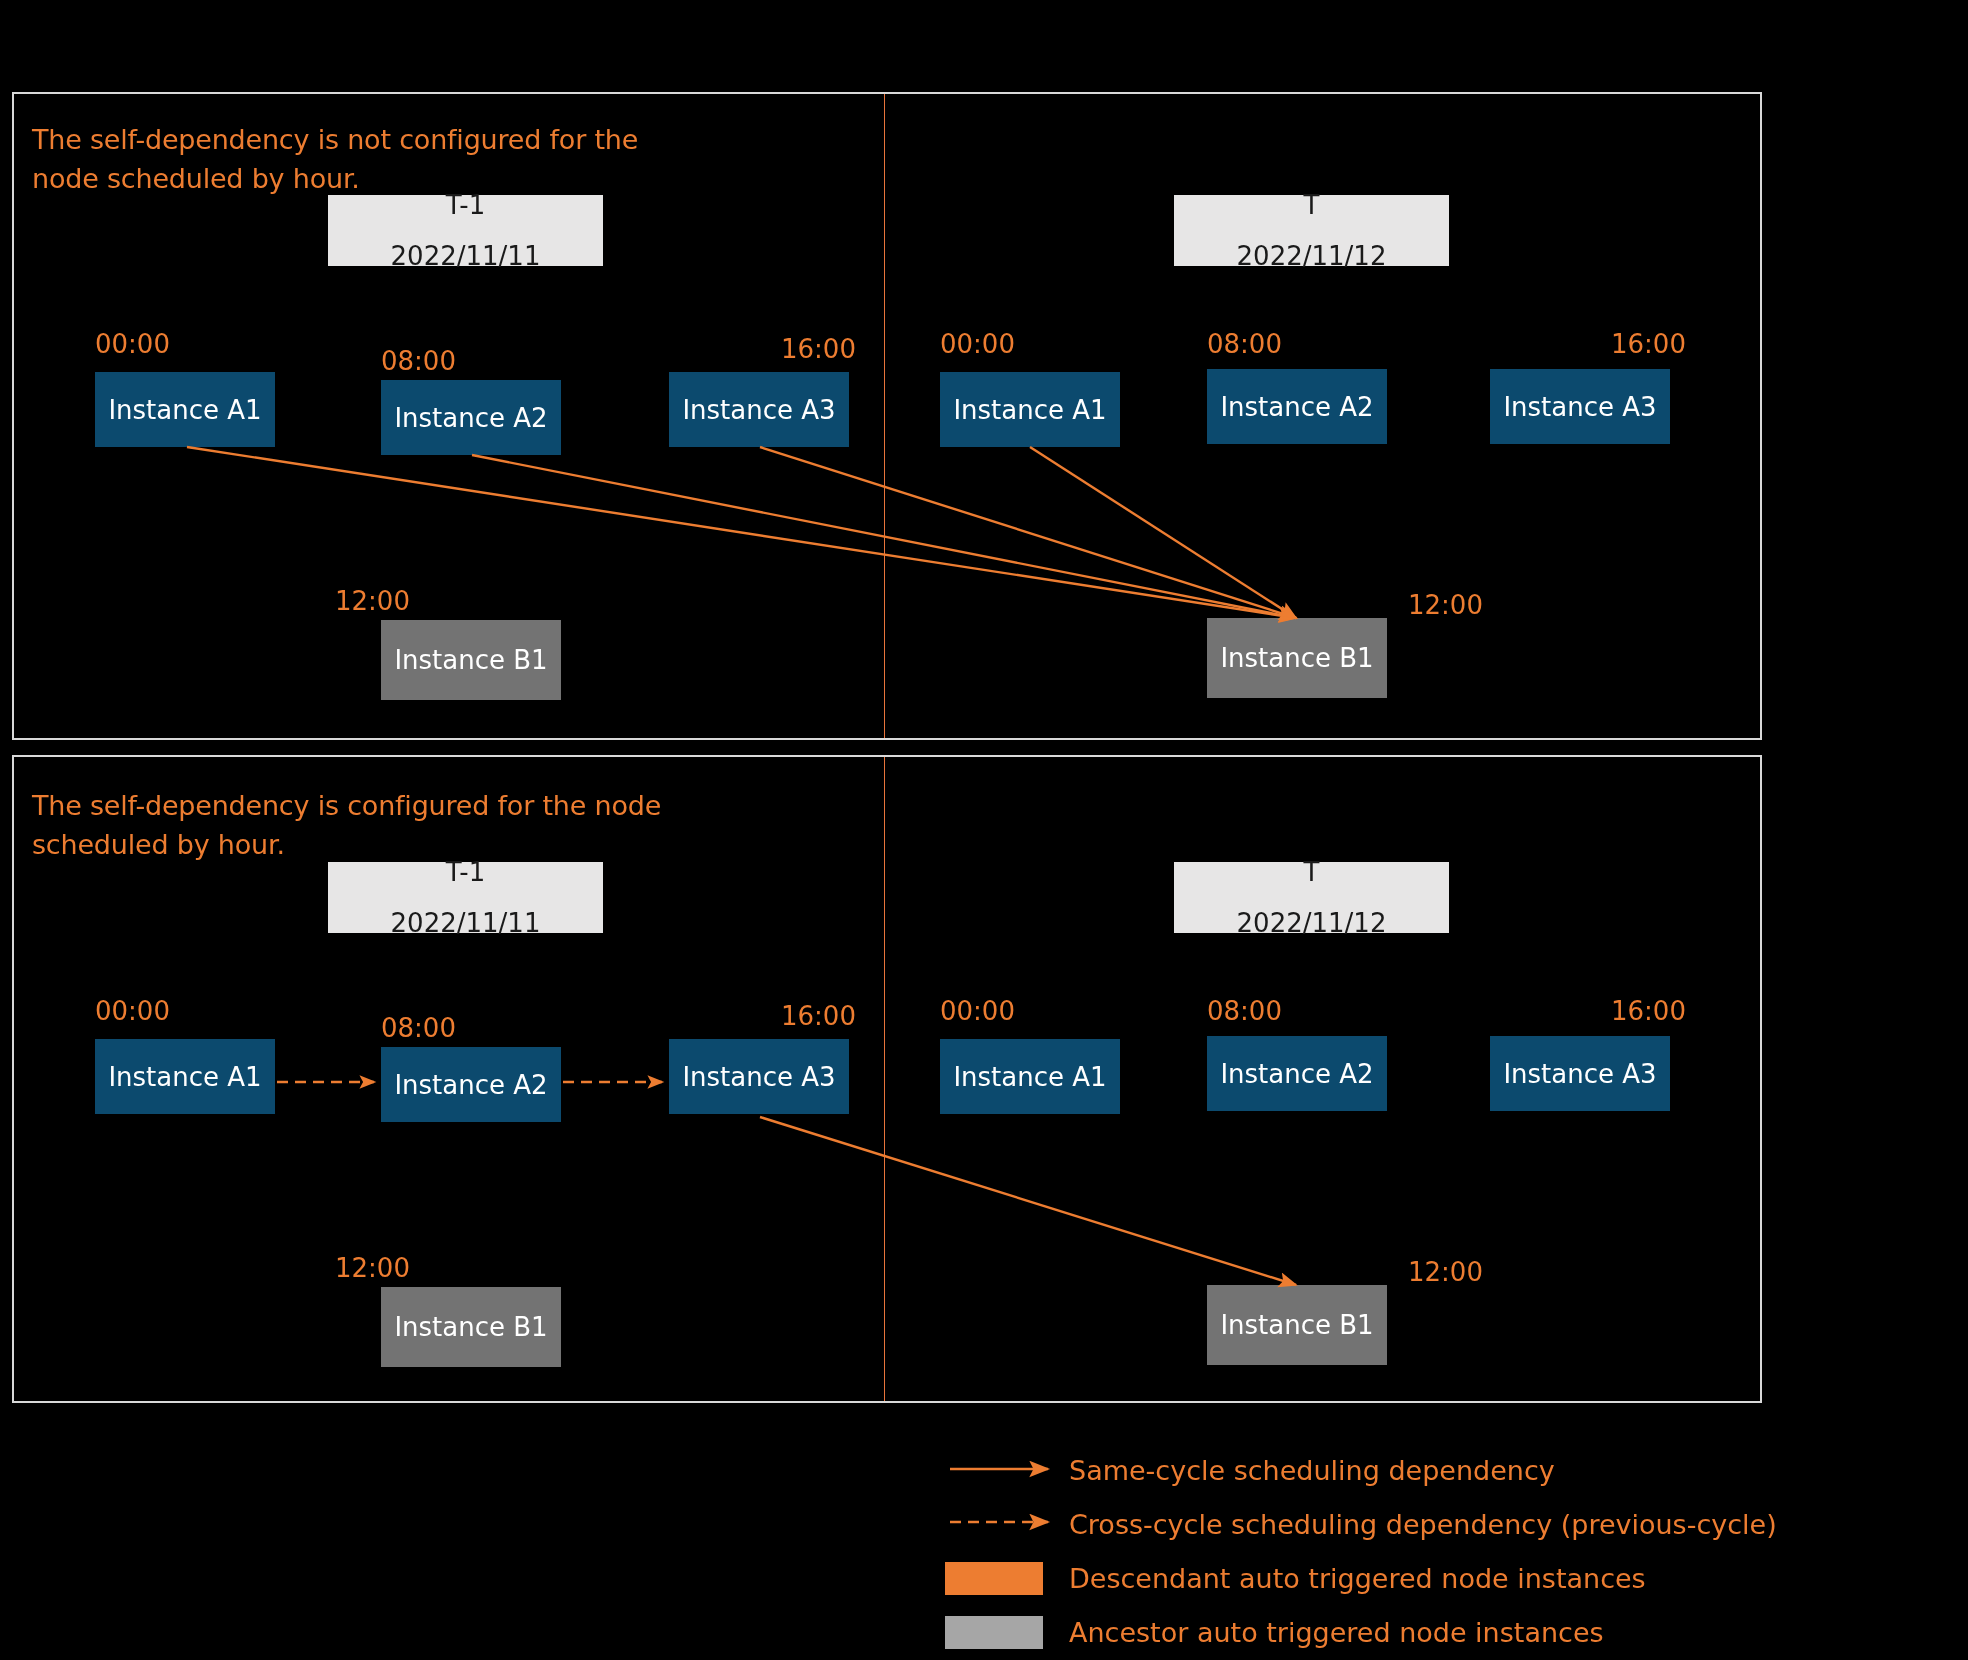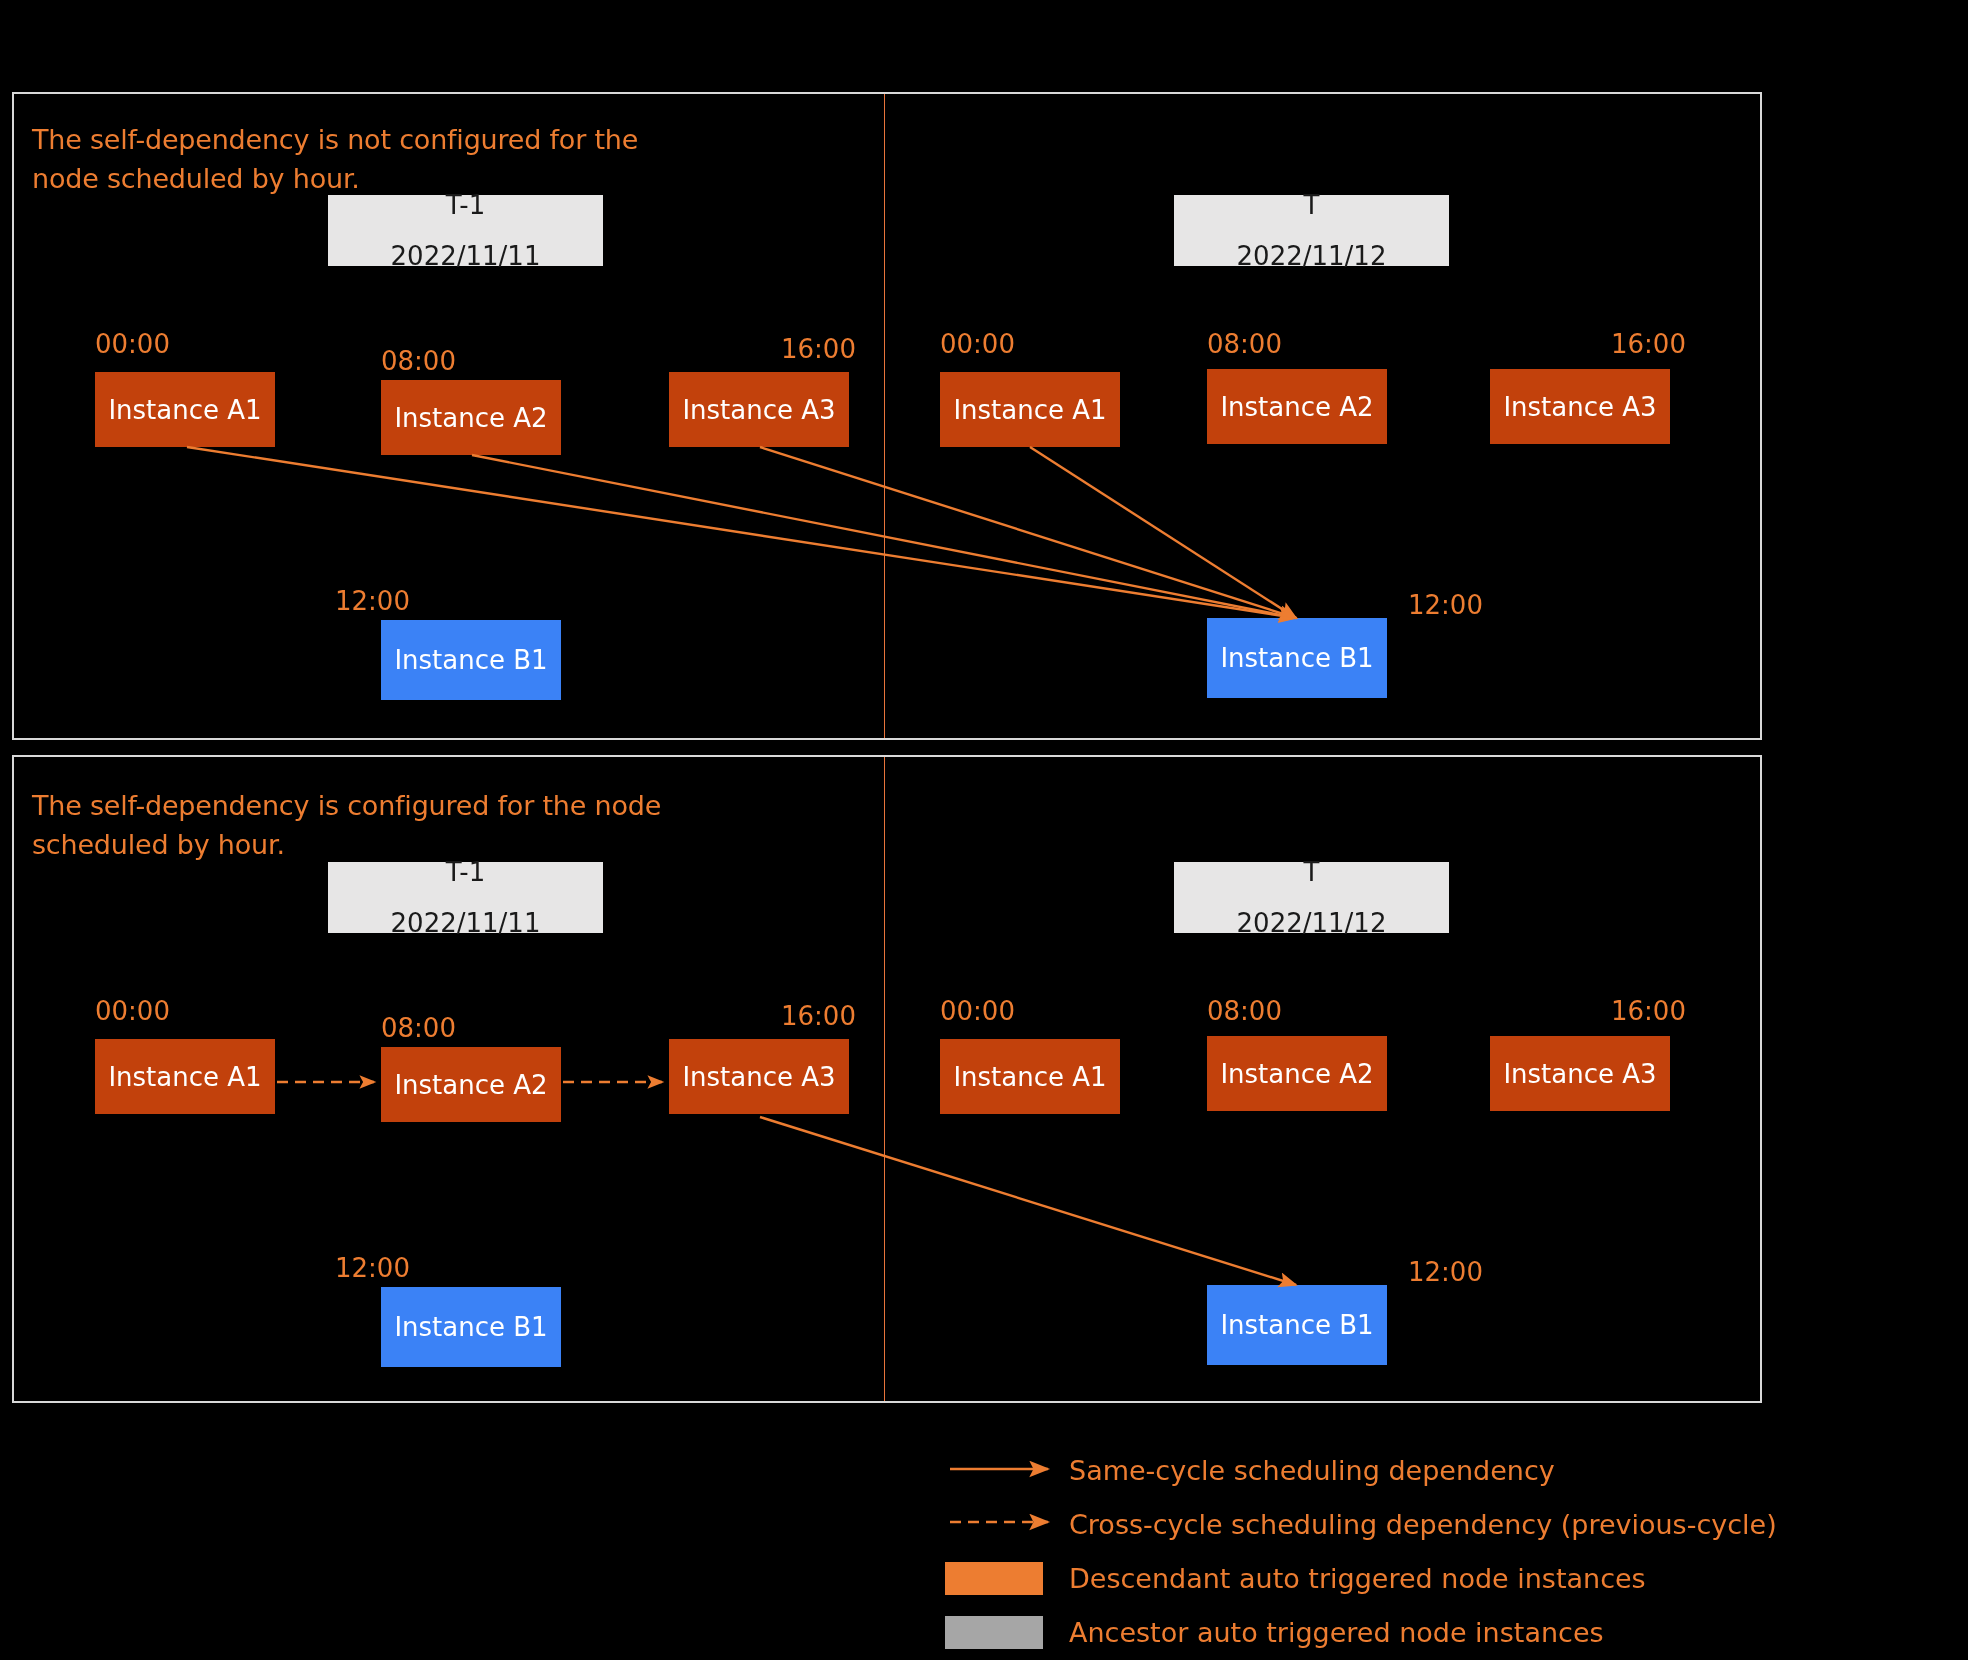--- a/index.html
+++ b/index.html
@@ -62,22 +62,22 @@
 
   .inst {
     position: absolute;
     display: flex;
     align-items: center;
     justify-content: center;
     color: #ffffff;
     font-size: 26px;
     box-sizing: border-box;
   }
-  .inst.gray   { background: #c2410c; }
-  .inst.orange { background: #3b82f6; }
+  .inst.gray   { background: #0c4a6e; }
+  .inst.orange { background: #737373; }
 
   .timelbl {
     position: absolute;
     color: #ED7D31;
     font-size: 26px;
     white-space: nowrap;
   }
 
   svg.overlay {
     position: absolute;

